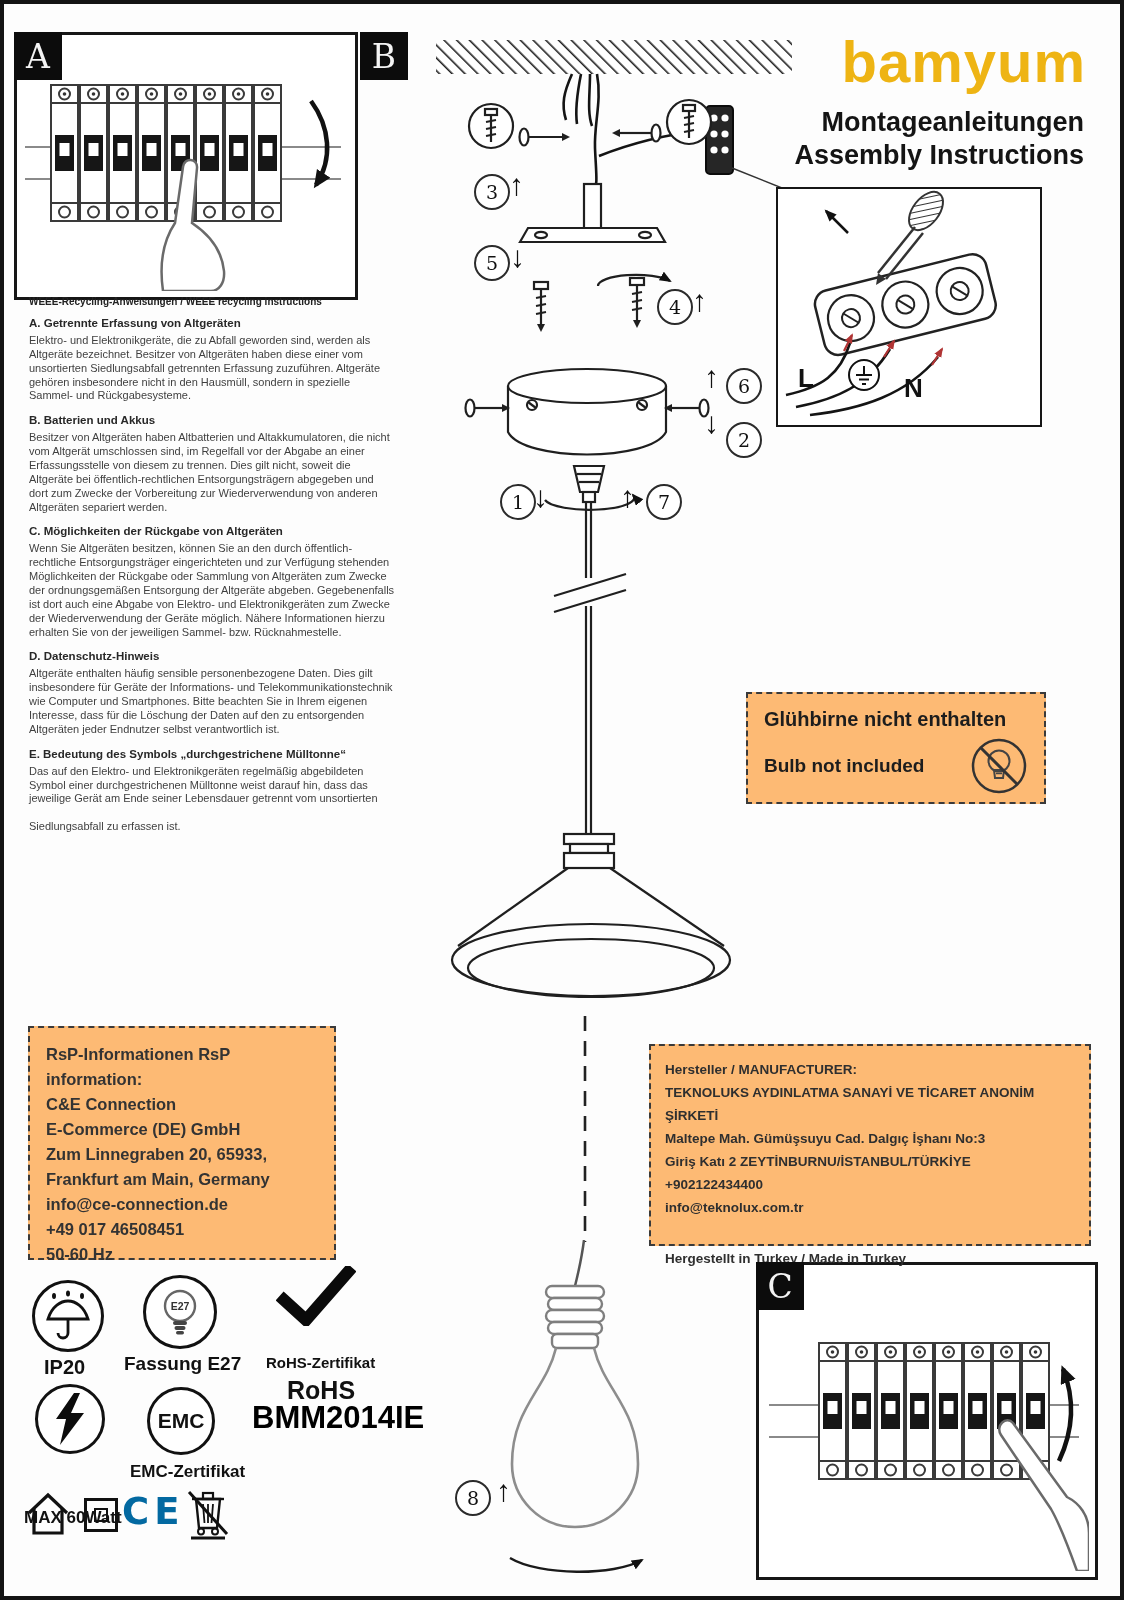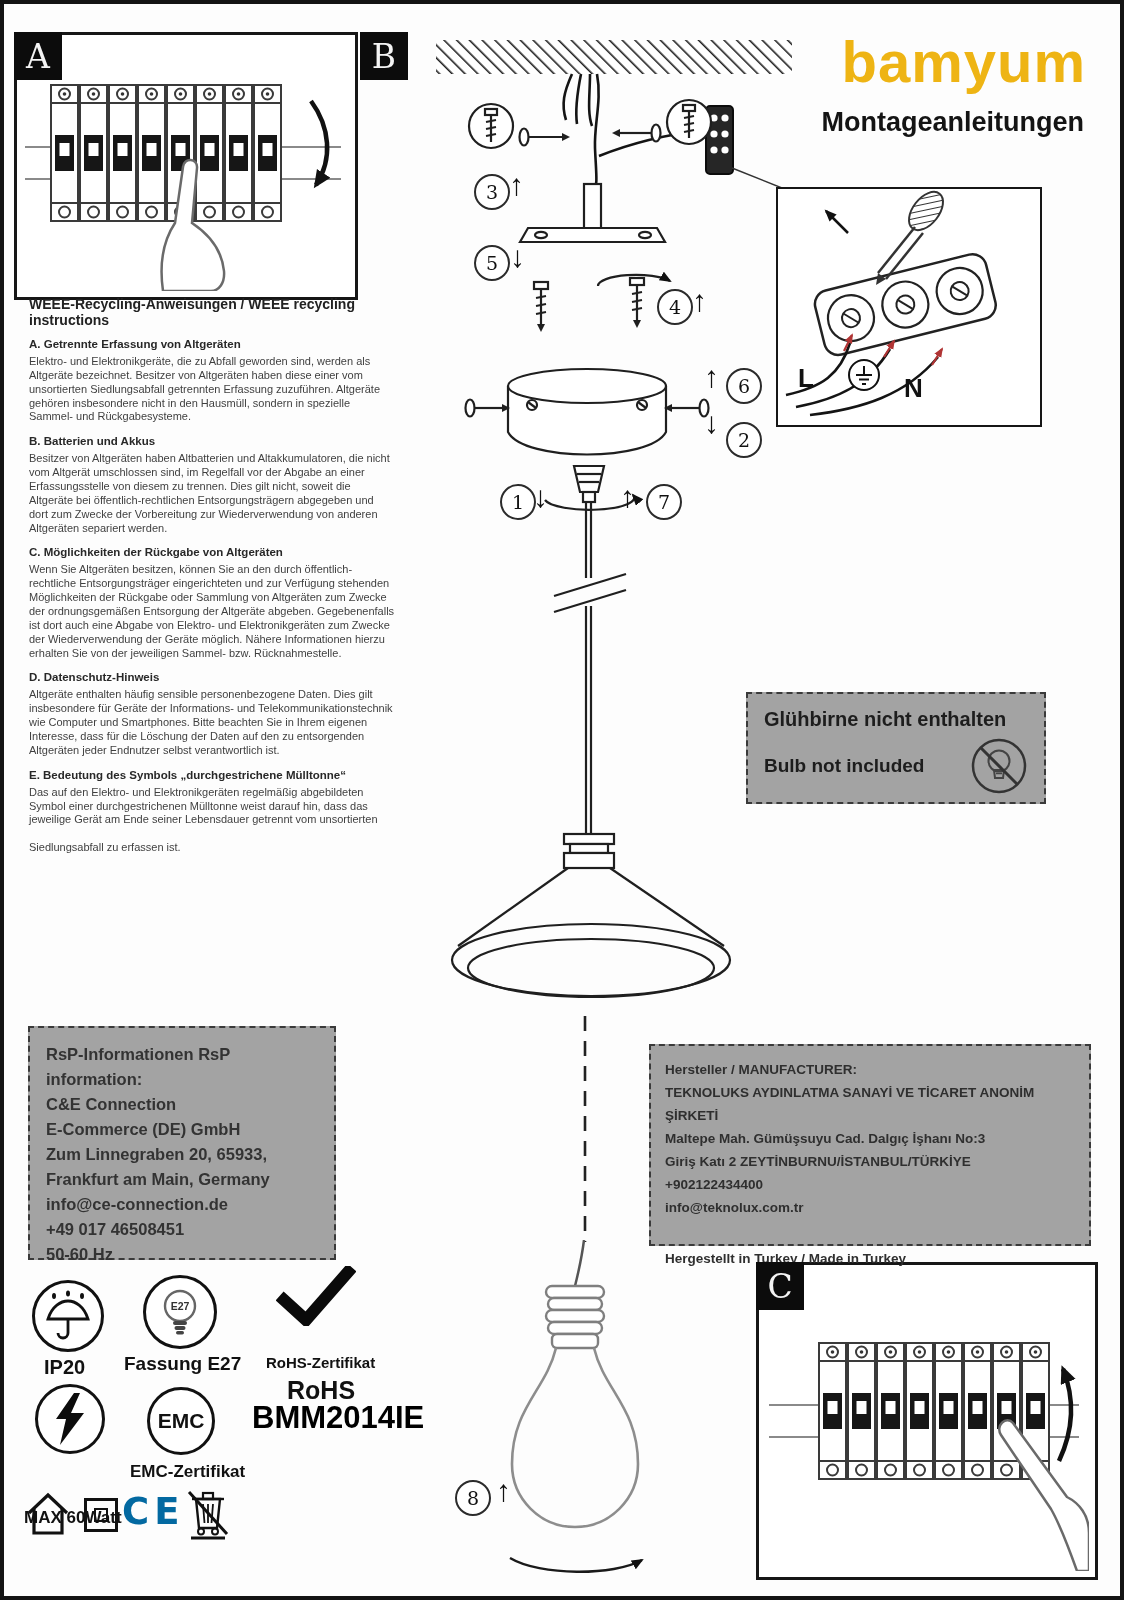--- a/index.html
+++ b/index.html
@@ -5,24 +5,24 @@
   html,body{margin:0;padding:0;background:#9a9a9a;}
   .page{position:relative;width:1124px;height:1600px;margin:0 auto;background:#fdfdfd;border:4px solid #141414;box-sizing:border-box;font-family:"Liberation Sans",sans-serif;color:#2c2c2c;overflow:hidden;}
   .abs{position:absolute;}
   .panel{position:absolute;border:3px solid #161616;background:#fff;}
   .tile{position:absolute;width:48px;height:48px;background:#0c0c0c;color:#f4f4f4;font-family:"DejaVu Serif",serif;font-size:33px;display:flex;align-items:center;justify-content:center;z-index:5;}
   .brand{position:absolute;top:24px;right:34px;font-size:58px;font-weight:bold;color:#eeb414;letter-spacing:1px;}
   .subtitles{position:absolute;top:102px;right:36px;text-align:right;font-size:27px;font-weight:600;color:#141414;line-height:1.22;}
   .step{position:absolute;width:32px;height:32px;border:2px solid #2b2b2b;border-radius:50%;background:#fff;display:flex;align-items:center;justify-content:center;font-family:"DejaVu Serif",serif;font-size:19px;color:#111;z-index:4;}
   .arrow{position:absolute;font-size:30px;color:#111;line-height:1;font-weight:bold;z-index:4;}
   .weee{position:absolute;left:25px;top:292px;width:366px;color:#3f3f3f;}
-  .weee-title{font-size:14px;font-weight:bold;color:#222;margin-bottom:10px;}
+  .weee-title{font-size:10px;font-weight:bold;color:#222;margin-bottom:10px;}
   .weee-h{font-size:11.5px;font-weight:bold;color:#282828;margin-bottom:5px;}
   .weee-b{font-size:11px;line-height:1.26;margin-bottom:11px;white-space:pre-line;}
-  .dashed-box{position:absolute;border:2px dashed #3a3a3a;background:#a3a3a3;box-sizing:border-box;z-index:3;}
+  .dashed-box{position:absolute;border:2px dashed #3a3a3a;background:#fdba74;box-sizing:border-box;z-index:3;}
   .bulb-notice{left:742px;top:688px;width:300px;height:112px;padding:14px 16px;}
   .bn-de{font-size:20px;font-weight:600;color:#1d1d1d;}
   .bn-row{display:flex;align-items:center;margin-top:6px;}
   .bn-en{font-size:19px;font-weight:600;color:#1d1d1d;flex:1;}
   .rsp{left:24px;top:1022px;width:308px;height:234px;padding:14px 16px;font-size:16.5px;font-weight:600;color:#333;line-height:25px;}
   .mfr{left:645px;top:1040px;width:442px;height:202px;padding:12px 14px;font-size:13.5px;font-weight:bold;color:#2f2f2f;line-height:23px;}
   .mfr-footer{margin-top:28px;}
   .cert-circle{position:absolute;border:3px solid #111;border-radius:50%;background:#fff;display:flex;align-items:center;justify-content:center;box-sizing:border-box;}
   .cert-label{position:absolute;font-weight:bold;color:#111;white-space:nowrap;}
   .model{position:absolute;left:248px;top:1396px;font-size:31px;font-weight:bold;color:#000;}
@@ -92,20 +92,21 @@
       <path d="M294,66 C313,92 316,124 299,150" fill="none" stroke="#111" stroke-width="4.5" marker-end="url(#ahBig)"></path>
       <path class="hand" d="M146,256 C142,228 146,206 158,188 L166,132 C167,122 181,123 180,133 L175,188 C193,200 205,216 207,236 C208,248 202,256 194,256 Z"></path>
     </svg>
   </div>
 
   <div class="tile" style="left:356px;top:28px;">B</div>
 
   <div class="brand">bamyum</div>
   <div class="subtitles">
     <div>Montageanleitungen</div>
+    <div>Assembly Instructions</div>
   </div>
 
   <svg class="abs" style="left:420px;top:30px;" width="372" height="990" viewBox="0 0 372 990">
     <rect x="12" y="6" width="356" height="34" fill="url(#hatchP)" stroke="none"></rect>
     <g>
       <path class="wire" d="M148,40 C140,58 137,70 142,86"></path>
       <path class="wire" d="M157,40 C153,60 151,76 153,90"></path>
       <path class="wire" d="M166,40 C166,60 163,78 168,92"></path>
       <path class="wire" d="M173,40 C178,66 170,90 171,114 C172,138 174,150 170,160"></path>
       <path class="wire" d="M175,122 C210,108 246,100 281,96"></path>

